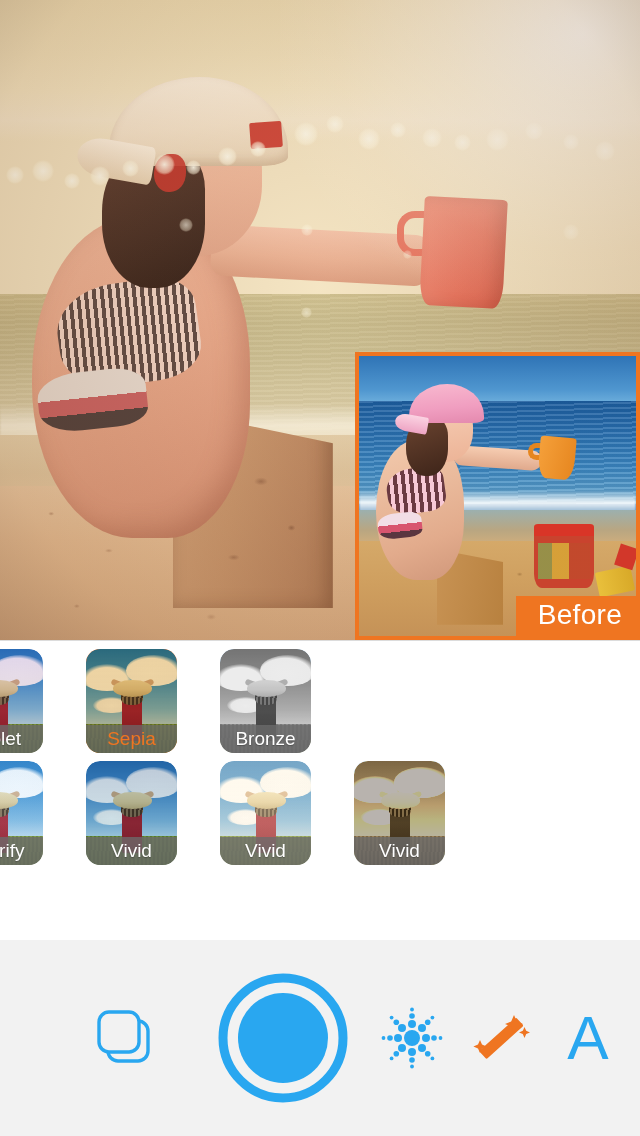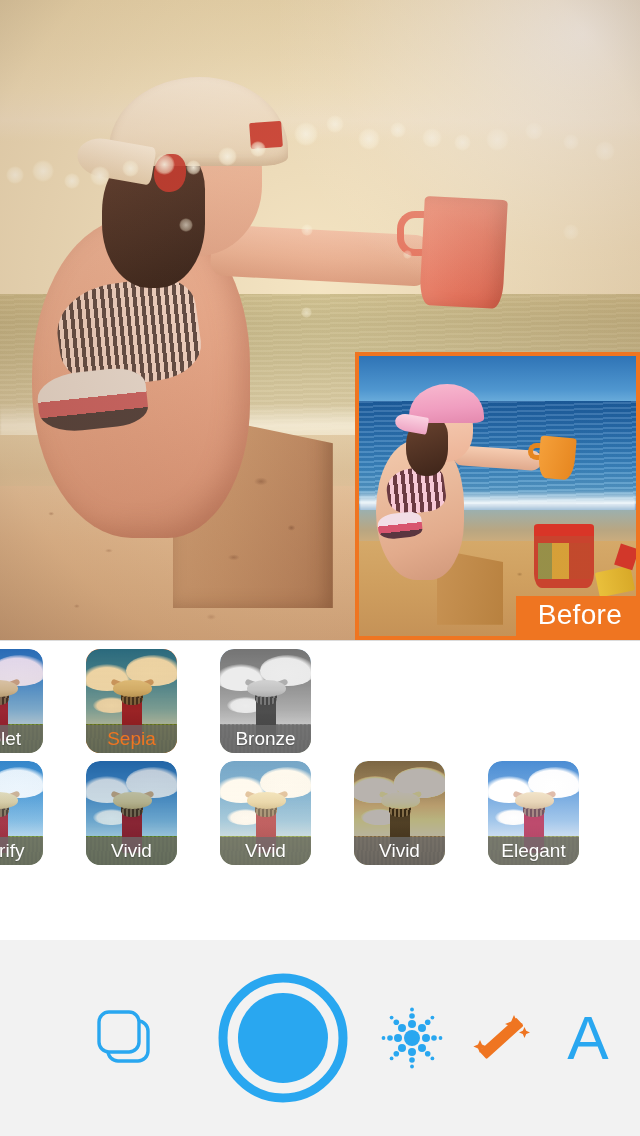--- a/index.html
+++ b/index.html
@@ -546,38 +546,20 @@
             <div class="fi-torso"></div>
               <div class="fi-hair"></div>
               <div class="fi-hat"></div>
             <div class="fi-tint t-sepia"></div>
           </div>
           <div class="fi-label-bar">
             <span class="fi-label">Vivid</span>
           </div>
         </div>
 
-        <div class="filter-item">
-          <div class="fi-canvas">
-            <div class="fi-sky"></div>
-              <div class="fi-cloud1"></div>
-              <div class="fi-cloud2"></div>
-              <div class="fi-cloud3"></div>
-            <div class="fi-grass"></div>
-              <div class="fi-arm"></div>
-              <div class="fi-arm2"></div>
-            <div class="fi-torso"></div>
-              <div class="fi-hair"></div>
-              <div class="fi-hat"></div>
-            <div class="fi-tint t-elegant"></div>
-          </div>
-          <div class="fi-label-bar">
-            <span class="fi-label">Elegant</span>
-          </div>
-        </div>
       </div>
 
     </div>
   </div>
 
   <div class="toolbar">
 
     <div class="tb-btn tb-layers">
       <svg width="62" height="62" viewBox="0 0 62 62">
         <rect x="14" y="14" width="40" height="40" rx="10" ry="10" fill="none" stroke="#29a7f0" stroke-width="3.4"></rect>

